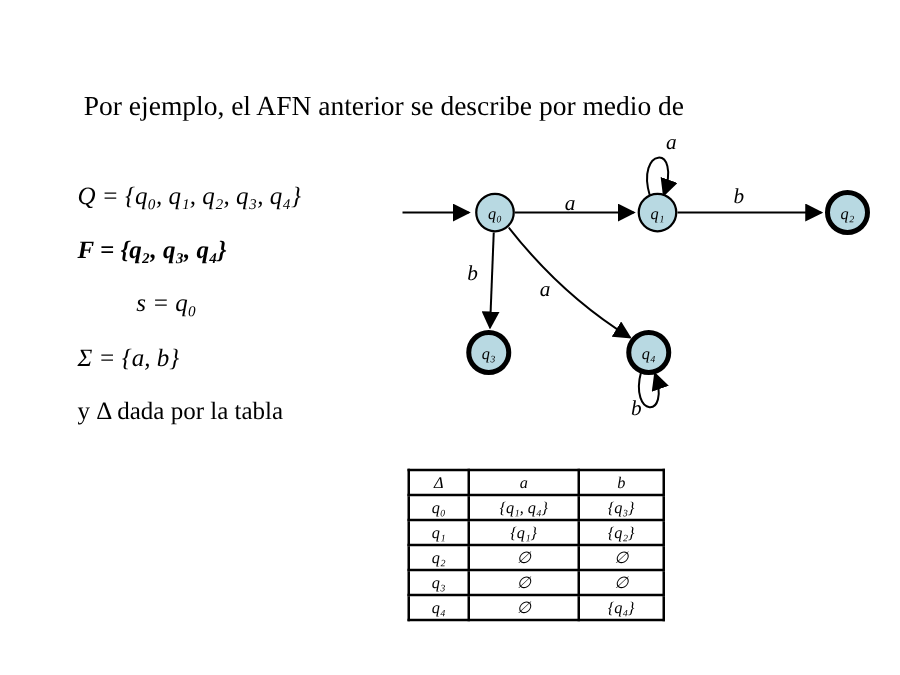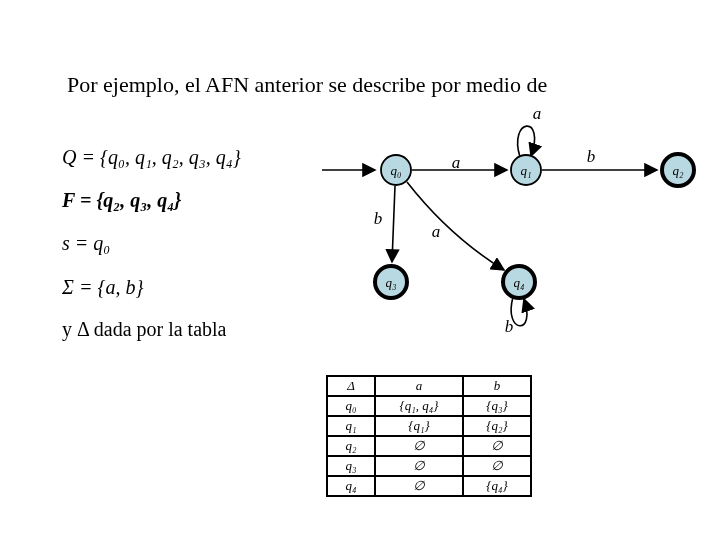--- a/index.html
+++ b/index.html
@@ -2,21 +2,21 @@
 <html><head>
 <meta charset="utf-8">
 <style>
   html,body{margin:0;padding:0;}
   body{width:720px;height:540px;background:#ffffff;position:relative;overflow:hidden;
        font-family:"Liberation Serif","DejaVu Serif",serif;color:#000;}
   .title{position:absolute;left:67px;top:72px;font-size:22px;white-space:nowrap;}
   .def{position:absolute;left:62px;font-size:20px;white-space:nowrap;font-style:italic;}
   #def-q{top:146px;}
   #def-f{top:189px;font-weight:bold;}
-  #def-s{top:232px;}
+  #def-s{top:232px;margin-left:47px;}
   #def-sigma{top:276px;}
   #def-delta{top:318px;font-style:normal;text-align:center;}
   svg.diagram{position:absolute;left:0;top:0;}
   .edge{stroke:#000;stroke-width:1.6;fill:none;}
   .state{stroke:#000;}
   .state.normal{stroke-width:1.8;}
   .state.final{stroke-width:4;}
   .state-label{font-size:13px;font-style:italic;text-anchor:middle;
                font-family:"Liberation Serif","DejaVu Serif",serif;}
   .edge-label{font-size:17px;font-style:italic;text-anchor:middle;

